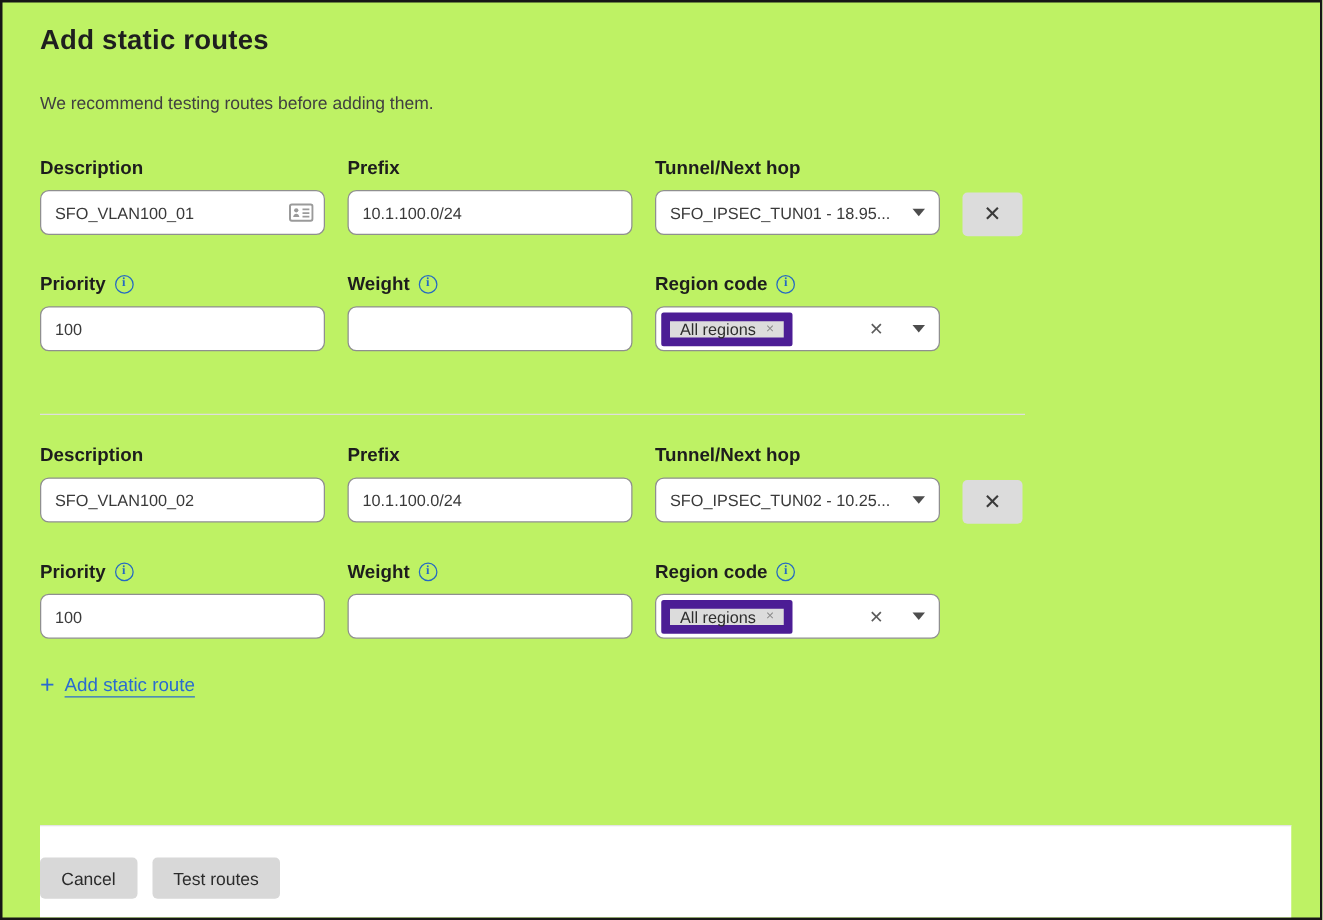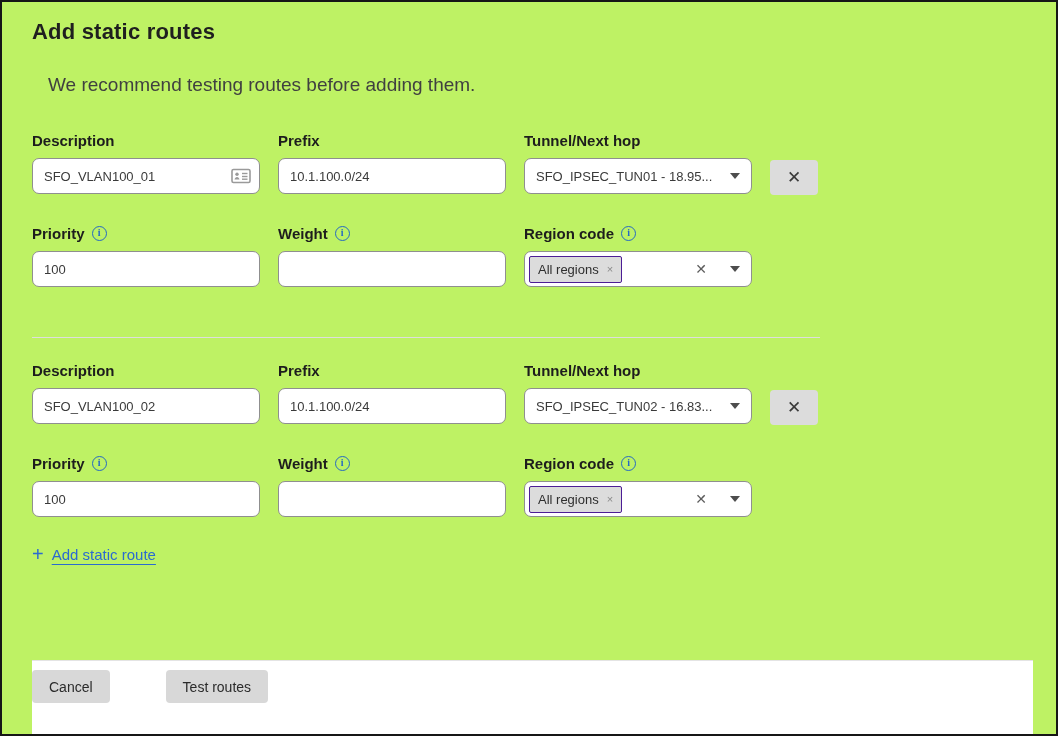--- a/index.html
+++ b/index.html
@@ -22,23 +22,22 @@
     color: #1f1f1f;
     letter-spacing: .2px;
   }
   .subtitle {
     margin-top: 25px;
     font-size: 15px;
     color: #404040;
   }
   .note {
     margin-top: 29px;
-    font-size: 19px;
+    font-size: 14px;
     color: #404040;
-    margin-left: 16px;
   }
 
   .field-row {
     display: flex;
     align-items: flex-start;
   }
   .field-row.first { margin-top: 36px; }
   .field-row.second { margin-top: 30px; }
   .field { width: 228px; margin-right: 18px; }
   .field-label {
@@ -118,21 +117,21 @@
     border-radius: 7px;
     padding: 0 11px 0 4px;
     background: #fff;
     cursor: pointer;
   }
   .chip {
     display: inline-flex;
     align-items: center;
     height: 27px;
     background: #dcdcdc;
-    border: 1px solid #4c1d95;
+    border: 7px solid #4c1d95;
     border-radius: 2px;
     padding: 0 8px;
     font-size: 13px;
     color: #2e2e2e;
     justify-content: space-between;
   }
   .chip-x {
     margin-left: 8px;
     color: #8a8a8a;
     font-size: 11px;
@@ -189,25 +188,24 @@
     cursor: pointer;
   }
 
   .footer {
     position: absolute;
     left: 30px;
     right: 23px;
     bottom: 0;
     height: 74px;
     border-top: 1px solid #e4e4e4;
-    padding-top: 9px;
+    padding-top: 25px;
     display: flex;
     align-items: flex-start;
     background: #fff;
-    gap: 44px;
   }
   .btn {
     height: 33px;
     border: none;
     border-radius: 4px;
     padding: 0 17px;
     font-size: 14px;
     font-family: "Liberation Sans", sans-serif;
     cursor: pointer;
   }
@@ -304,21 +302,21 @@
           <div class="field-label">Description</div>
           <input class="text-input no-icon" type="text" value="SFO_VLAN100_02" style="">
         </div>
         <div class="field">
           <div class="field-label">Prefix</div>
           <input class="text-input no-icon" type="text" value="10.1.100.0/24" style="">
         </div>
         <div class="field">
           <div class="field-label">Tunnel/Next hop</div>
           <div class="select">
-            <span class="select-text">SFO_IPSEC_TUN02 - 16.83...</span>
+            <span class="select-text">SFO_IPSEC_TUN02 - 10.25...</span>
             <span class="caret"></span>
           </div>
         </div>
         <button class="remove-btn">✕</button>
       </div>
 
       <div class="field-row second">
         <div class="field">
           <div class="field-label">
             <span>Priority</span>

